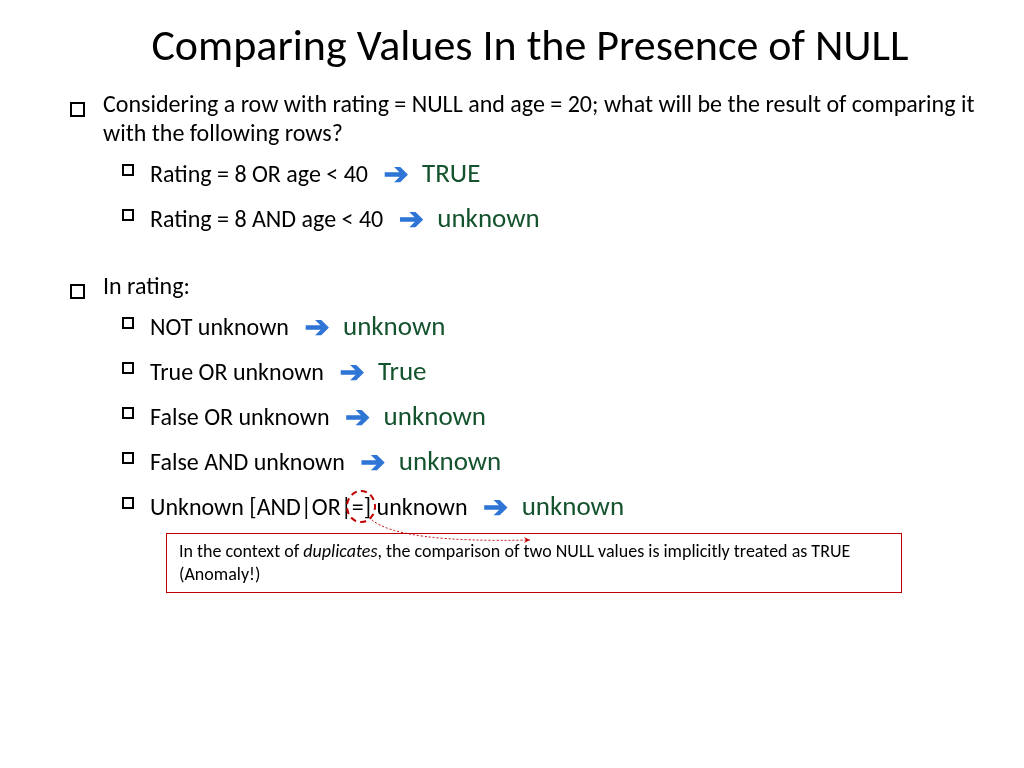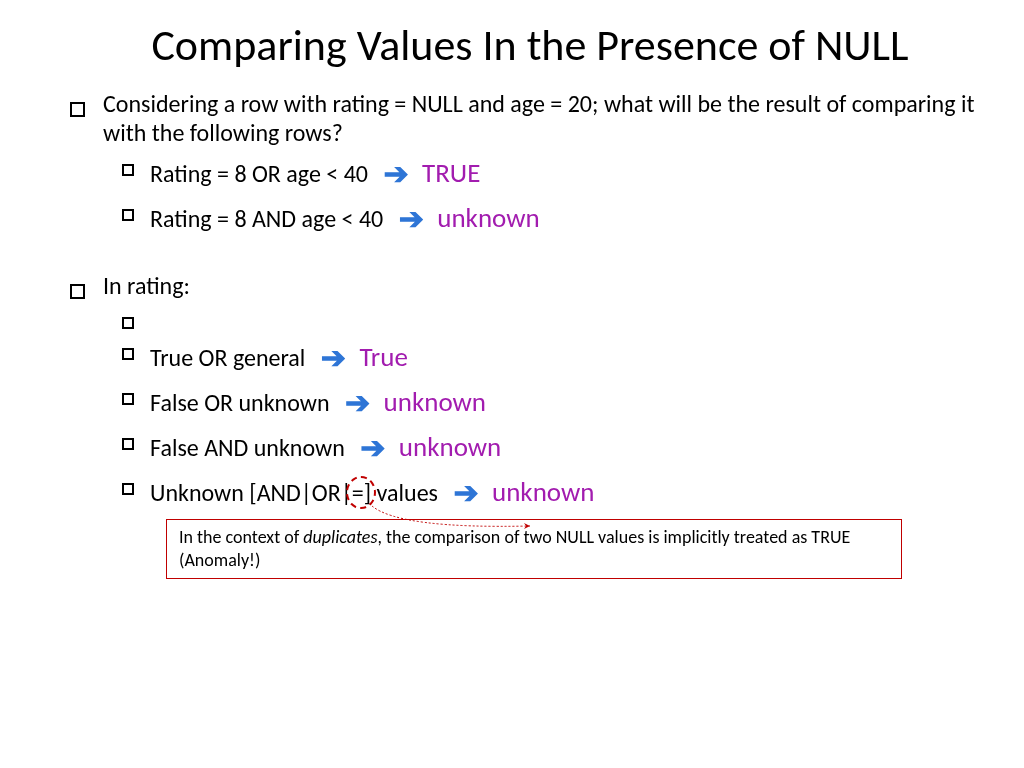--- a/index.html
+++ b/index.html
@@ -54,21 +54,21 @@
   .arrow {
     color: #2e75d6;
     font-weight: bold;
     font-size: 30px;
     margin: 0 8px 0 10px;
     display: inline-block;
     position: relative;
     top: 2px;
   }
   .result {
-    color: #a21caf;
+    color: #14532d;
     font-size: 27px;
   }
   .gap { height: 28px; }
   .note-box {
     border: 1px solid #c00000;
     padding: 6px 12px;
     margin-left: 96px;
     margin-top: 10px;
     width: 710px;
     font-size: 18px;
@@ -130,26 +130,31 @@
 
   <div class="gap"></div>
 
   <div class="bullet-l1">
     <div class="sq"></div>
     <div>In rating:</div>
   </div>
 
   <div class="bullet-l2">
     <div class="sq"></div>
+    <div>
+      <span>NOT unknown</span>
+      <span class="arrow">➔</span>
+      <span class="result">unknown</span>
+    </div>
   </div>
 
   <div class="bullet-l2">
     <div class="sq"></div>
     <div>
-      <span>True OR general</span>
+      <span>True OR unknown</span>
       <span class="arrow">➔</span>
       <span class="result">True</span>
     </div>
   </div>
 
   <div class="bullet-l2">
     <div class="sq"></div>
     <div>
       <span>False OR unknown</span>
       <span class="arrow">➔</span>
@@ -168,21 +173,21 @@
   </div>
 
   <div class="bullet-l2">
     <div class="sq"></div>
     <div>
       <span>Unknown [AND|OR|</span><span class="circle-wrap"><span>=</span><span class="dash-circle"></span>
         <svg class="connector" viewBox="0 0 170 30">
           <path d="M 2 2 Q 30 25 160 22" stroke="#c00000" stroke-width="1" stroke-dasharray="2,2" fill="none"></path>
           <path d="M 160 22 l -6 -3 l 2 3 l -2 3 z" fill="#c00000"></path>
         </svg>
-      </span><span>] values</span>
+      </span><span>] unknown</span>
       <span class="arrow">➔</span>
       <span class="result">unknown</span>
     </div>
   </div>
 
   <div class="note-box">
     <span>In the context of </span><span class="it">duplicates</span><span>, the comparison of two NULL values is implicitly treated as TRUE (Anomaly!)</span>
   </div>
 
 </div>

